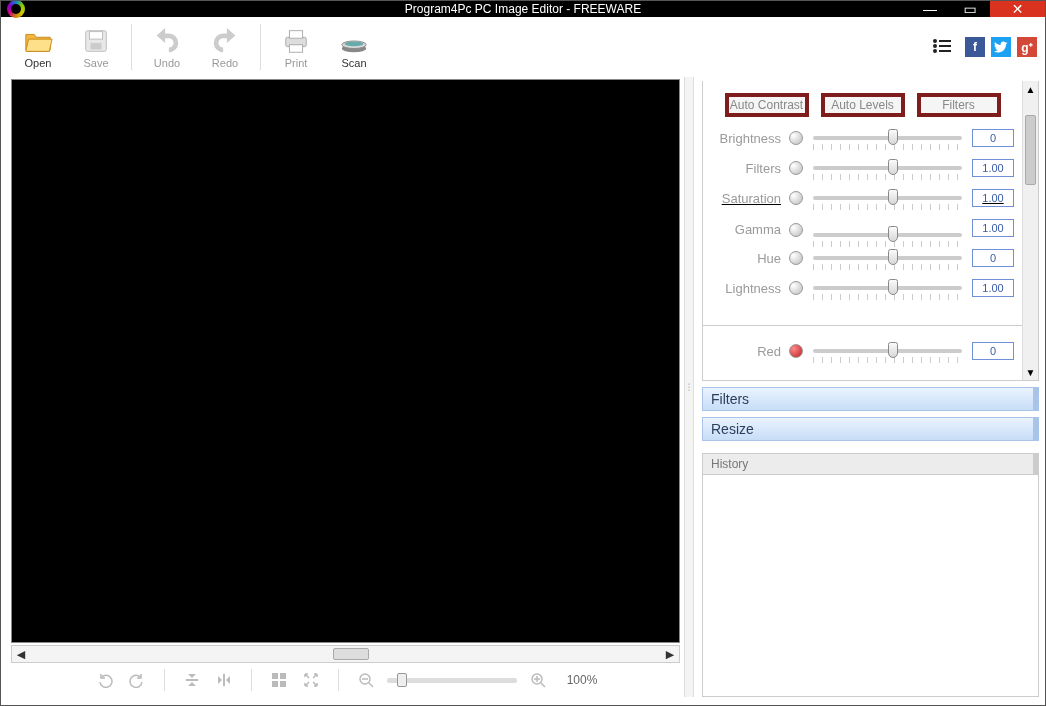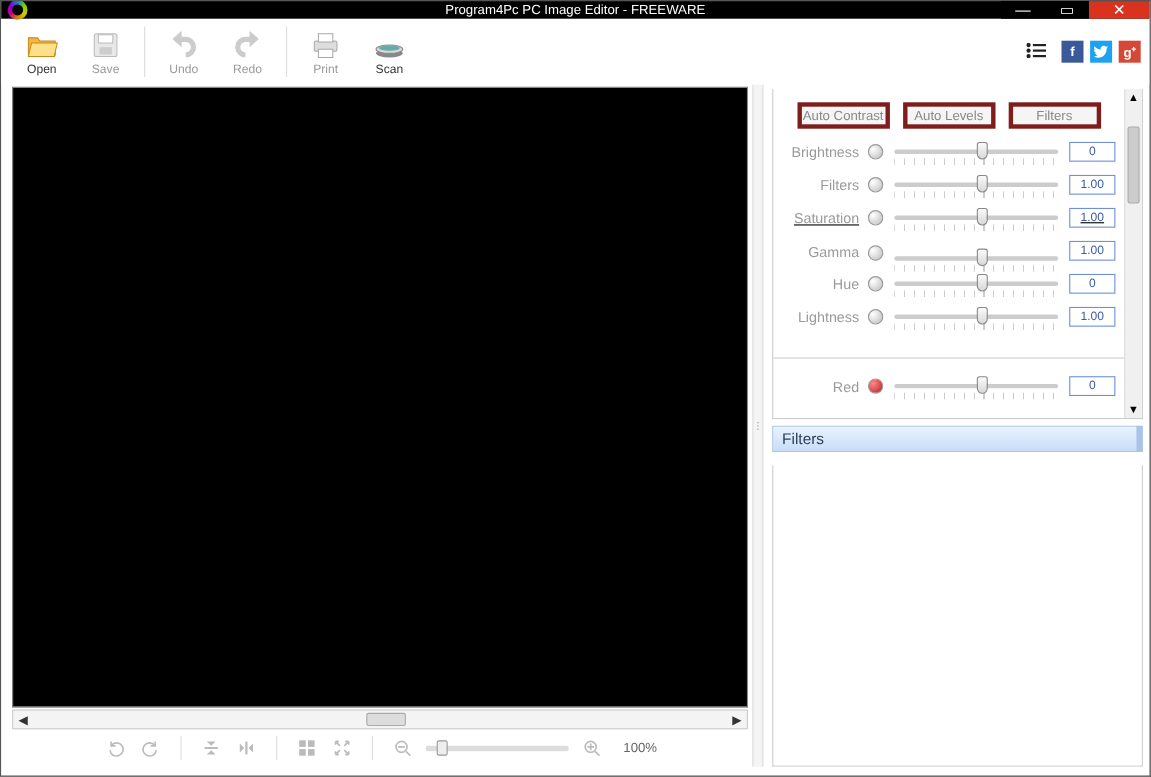--- a/index.html
+++ b/index.html
@@ -312,18 +312,24 @@
           <div class="track">
               <div class="thumb"></div>
             </div>
           <div class="arrow">▼</div>
         </div>
       </div>
     </div>
     <div class="accordion-header acc-blue">
       <span>Filters</span>
     </div>
+    <div class="accordion-header acc-blue">
+      <span>Resize</span>
+    </div>
 
     <div style="margin-top:6px; display:flex; flex-direction:column; flex:1;">
+      <div class="history-header">
+        <span>History</span>
+      </div>
       <div class="history-body"></div>
     </div>
   </div>
 </div>
 
 </body></html>

